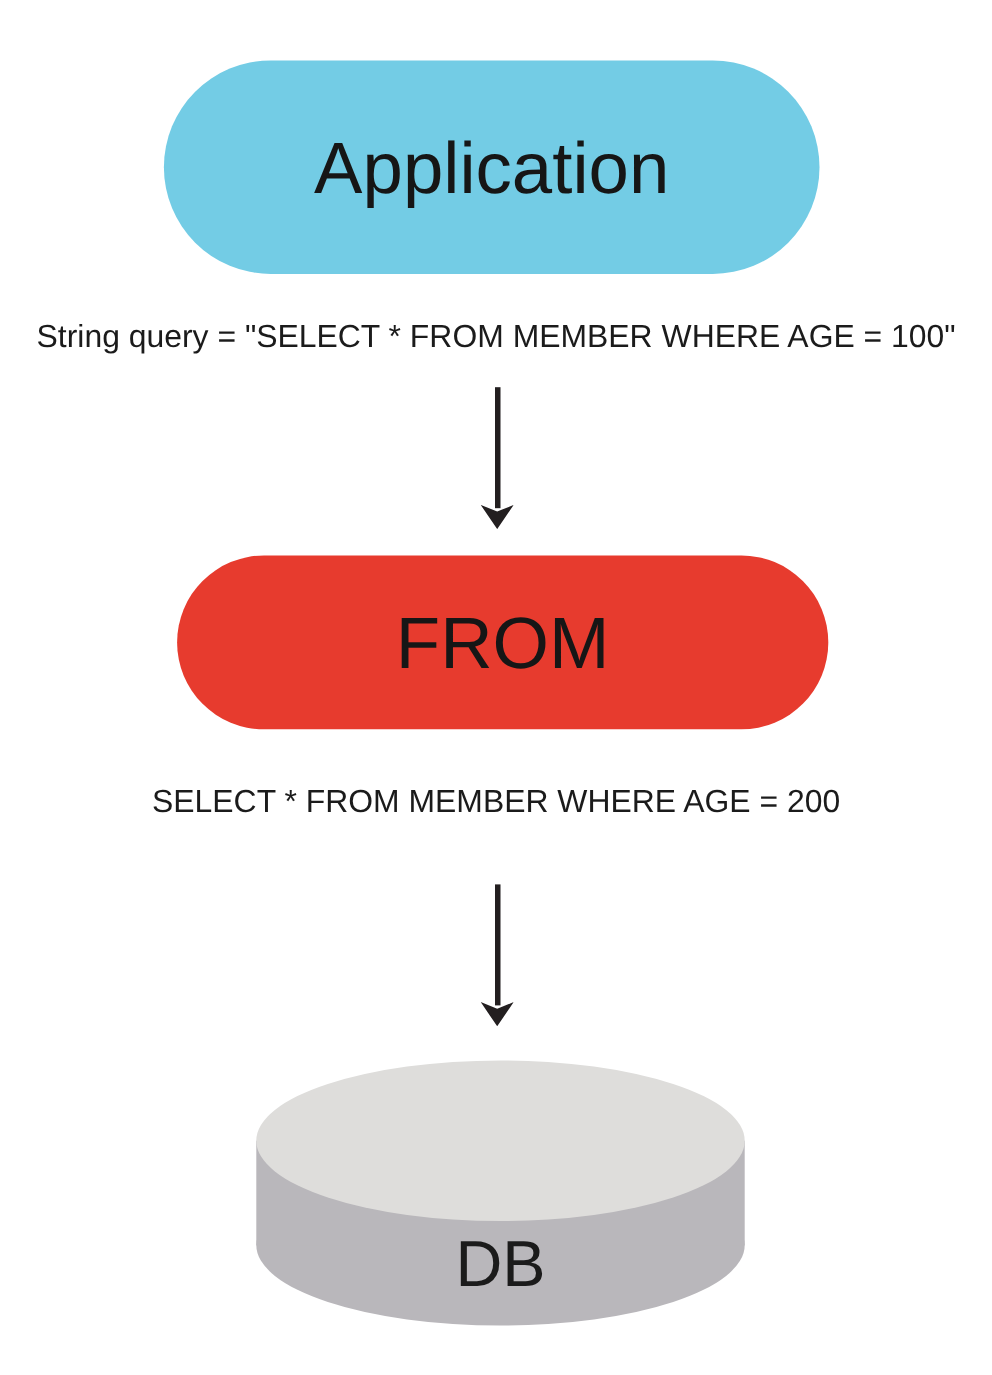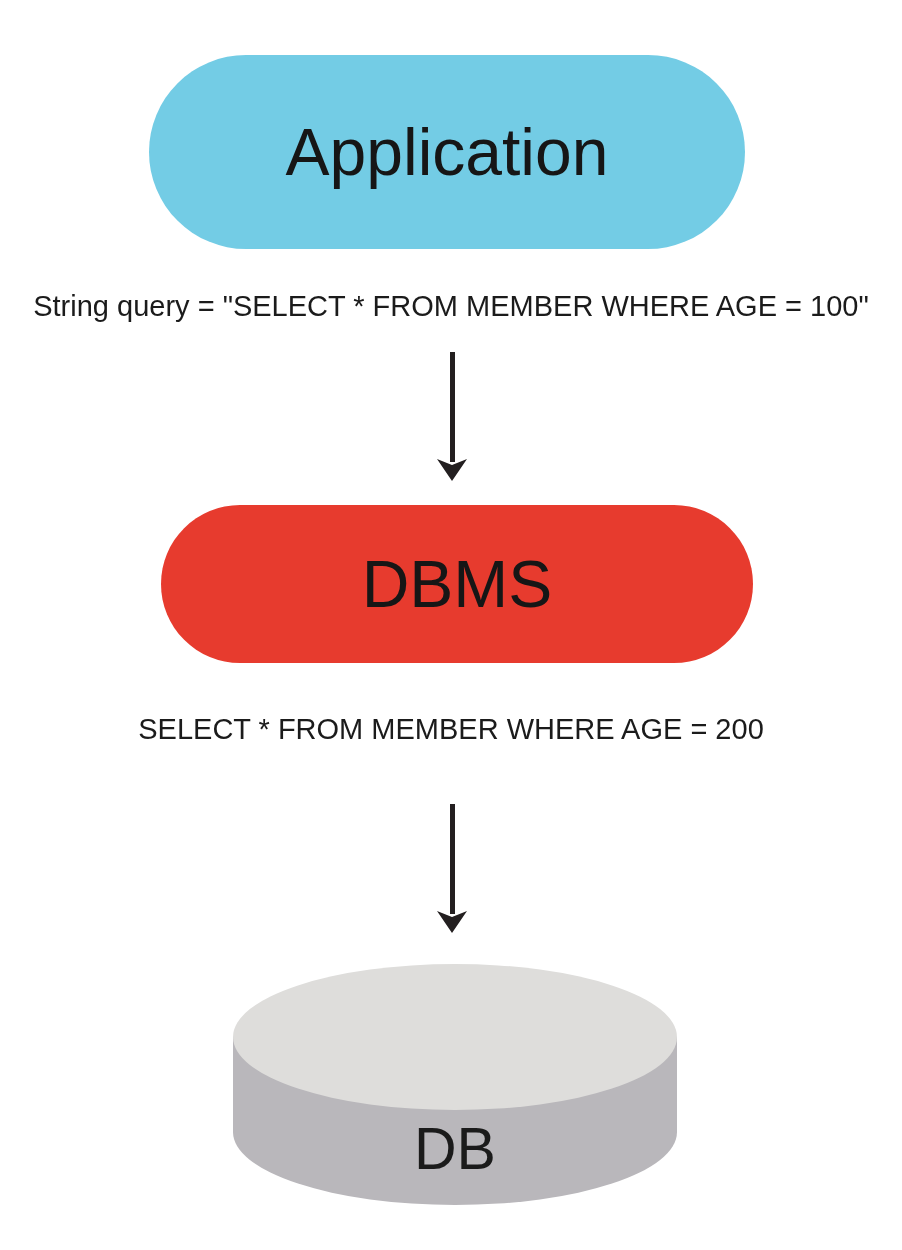--- a/index.html
+++ b/index.html
@@ -94,21 +94,21 @@
   <div class="caption caption-1">String query = "SELECT * FROM MEMBER WHERE AGE = 100"</div>
 
   <div class="arrow arrow-1">
     <div class="arrow-shaft" style="background-color: rgb(35, 31, 32);"></div>
     <svg class="arrow-head" width="30" height="22" viewBox="0 0 30 22">
       <path d="M0,0 L15,22 L30,0 L15,6 Z" fill="#231F20"></path>
     </svg>
   </div>
 
   <div class="pill pill-dbms" style="background-color: rgb(231, 59, 46);">
-    <span class="pill-label">DBMS</span>
+    <span class="pill-label">FROM</span>
   </div>
 
   <div class="caption caption-2">SELECT * FROM MEMBER WHERE AGE = 200</div>
 
   <div class="arrow arrow-2">
     <div class="arrow-shaft" style="background-color: rgb(35, 31, 32);"></div>
     <svg class="arrow-head" width="30" height="22" viewBox="0 0 30 22">
       <path d="M0,0 L15,22 L30,0 L15,6 Z" fill="#231F20"></path>
     </svg>
   </div>

